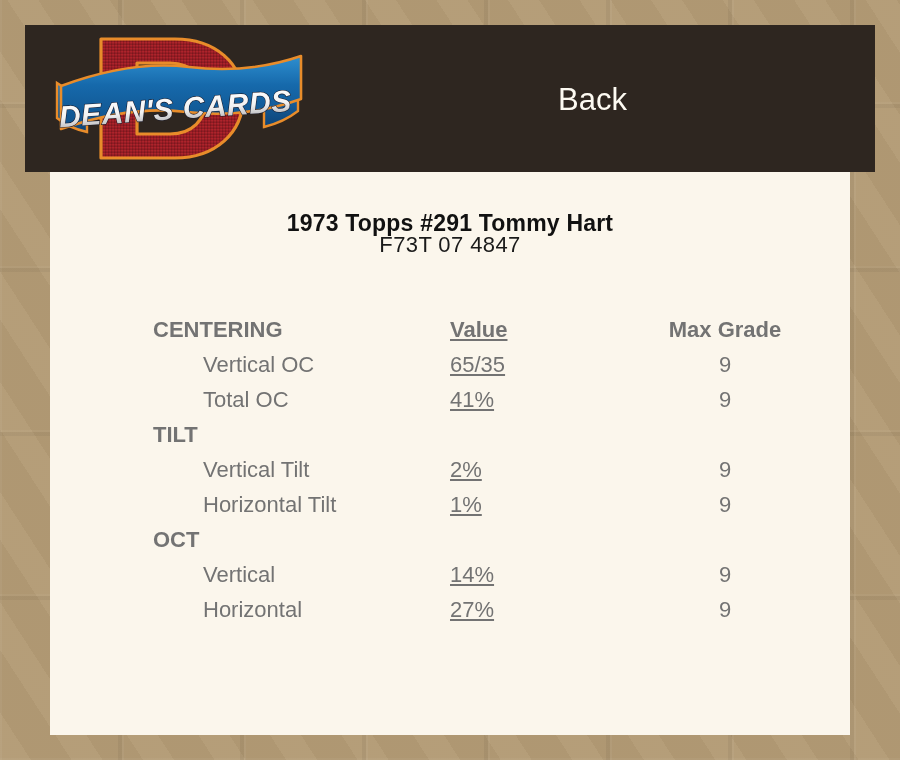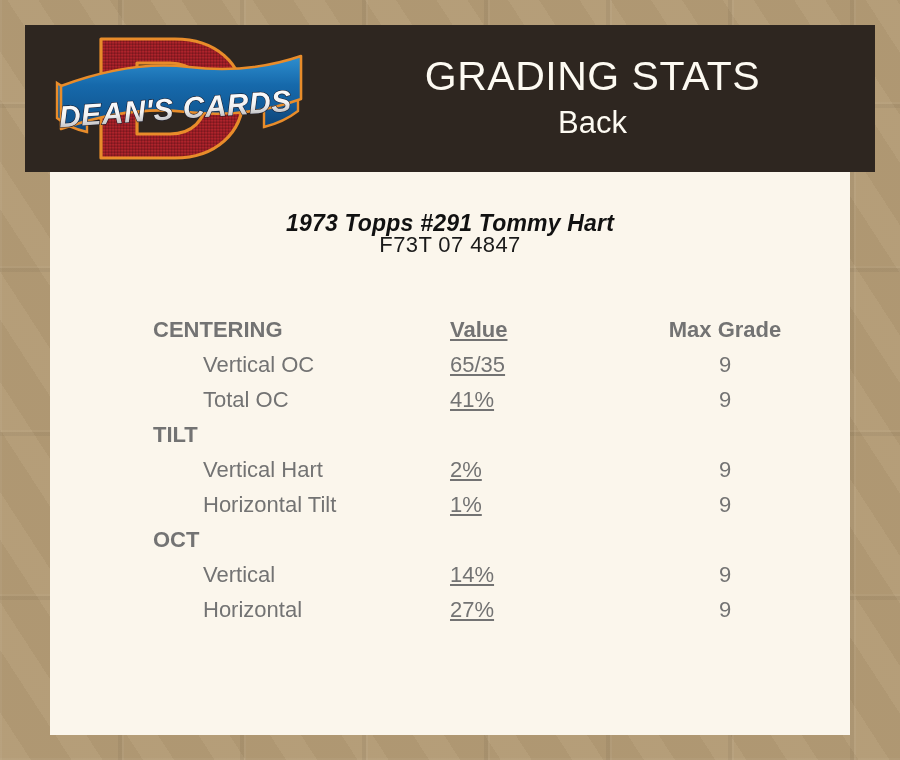--- a/index.html
+++ b/index.html
@@ -114,21 +114,20 @@
   .card-title {
     position: absolute;
     left: 0;
     top: 38px;
     width: 100%;
     text-align: center;
     font-size: 23px;
     font-weight: bold;
     color: #111111;
     letter-spacing: 0.2px;
-    font-style: italic;
   }
   .card-subtitle {
     position: absolute;
     left: 0;
     top: 60px;
     width: 100%;
     text-align: center;
     font-size: 22px;
     font-weight: 400;
     color: #1a1a1a;
@@ -215,21 +214,20 @@
         <path d="M253 48 q-16 12 -34 16 l0 36 q20 -5 34 -16 z" fill="url(#dblue2)" stroke="#e88c2a" stroke-width="2.4"></path>
 
         <path d="M16 59 q70 -26 128 -19 q60 7 112 -11 l0 43 q-56 20 -114 13
                  q-56 -7 -126 17 z" fill="url(#dblue)" stroke="#e88c2a" stroke-width="2.6" stroke-linejoin="round"></path>
 
         <text x="131" y="92" text-anchor="middle" font-family="'Liberation Sans', sans-serif" font-size="30" font-weight="bold" font-style="italic" letter-spacing="0.5" fill="url(#dwhite)" stroke="#1a1a28" stroke-width="1.1" paint-order="stroke" transform="rotate(-4 131 92)">DEAN'S CARDS</text>
       </svg>
     </div>
 
     <div class="header-titles">
-      <div class="header-title">GRADING STATS</div>
       <div class="header-subtitle">Back</div>
     </div>
   </div>
 
   <div class="panel">
 
     <div class="card-title">1973 Topps #291 Tommy Hart</div>
 
     <div class="card-subtitle">F73T 07 4847</div>
 
@@ -249,21 +247,21 @@
             <td class="col-label indent-label">Total OC</td>
             <td class="col-value">41%</td>
             <td class="col-grade">9</td>
           </tr>
           <tr class="section-head">
             <th class="col-label head-label">TILT</th>
             <th class="col-value"></th>
             <th class="col-grade"></th>
           </tr>
           <tr>
-            <td class="col-label indent-label">Vertical Hart</td>
+            <td class="col-label indent-label">Vertical Tilt</td>
             <td class="col-value">2%</td>
             <td class="col-grade">9</td>
           </tr>
           <tr>
             <td class="col-label indent-label">Horizontal Tilt</td>
             <td class="col-value">1%</td>
             <td class="col-grade">9</td>
           </tr>
           <tr class="section-head">
             <th class="col-label head-label">OCT</th>

